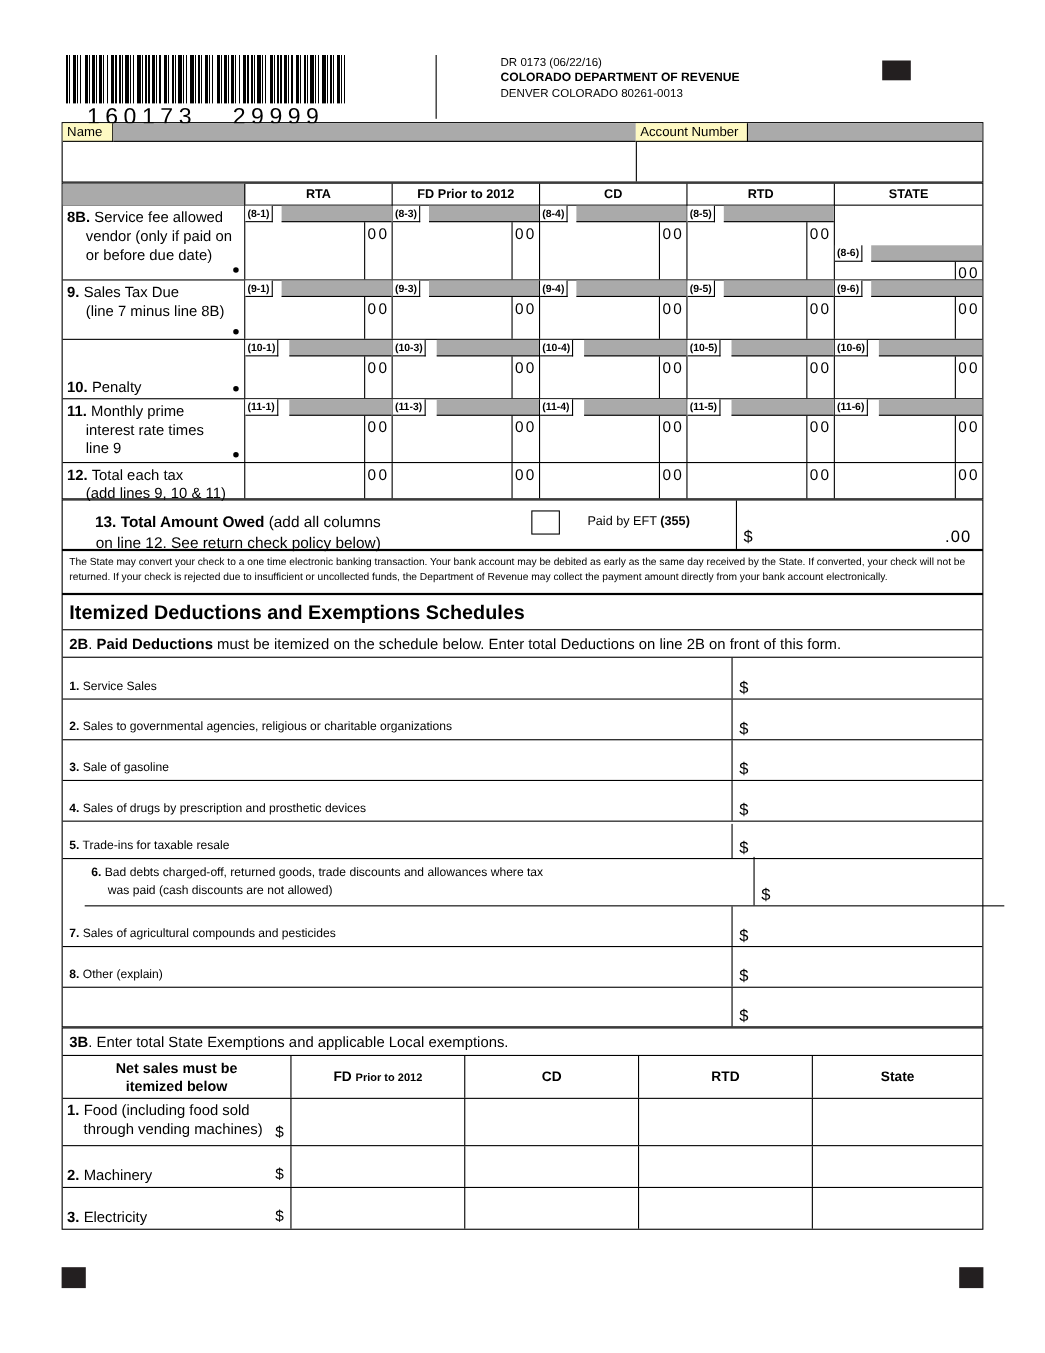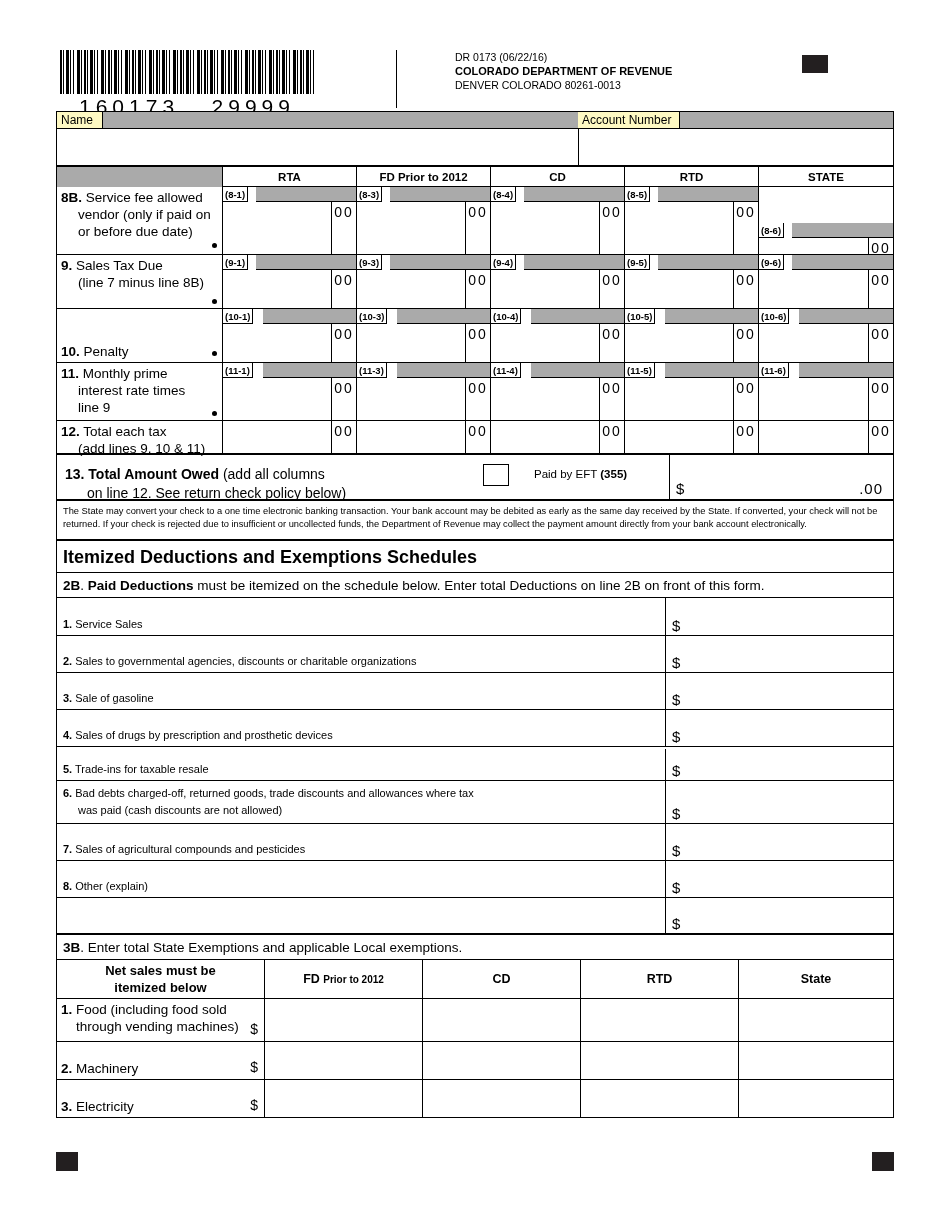--- a/index.html
+++ b/index.html
@@ -115,21 +115,21 @@
   .mt-cents {
     position: absolute; right: 0; bottom: 0; width: 25px;
     border-left: 1px solid #000;
     font-size: 14px; text-align: center; line-height: 20px;
     letter-spacing: 2px;
   }
   .mt-cents.tall { top: 15px; }
   .mt-cents.full { top: 0; }
 
   
-  .line13 { left: 56px; top: 454px; width: 838px; height: 46px; }
+  .line13 { left: 56px; top: 454px; width: 838px; height: 46px; text-align: right; }
   .l13-text {
     position: absolute; left: 8px; top: 10px;
     font-size: 14px; line-height: 19px;
   }
   .l13-text b { font-weight: bold; }
   .l13-text .ind { display: block; padding-left: 22px; }
   .l13-checkbox {
     position: absolute; left: 426px; top: 9px;
     width: 26px; height: 22px; border: 1.4px solid #000; background: #fff;
   }
@@ -446,21 +446,21 @@
     </div>
 
     <div class="it-row" style="top:57px;height:38px;">
       <div class="it-desc"><b>1.</b> <span>Service Sales</span></div>
       <div class="it-amt">
           <span>$</span>
         </div>
     </div>
 
     <div class="it-row" style="top:95px;height:37px;">
-      <div class="it-desc"><b>2.</b> <span>Sales to governmental agencies, discounts or charitable organizations</span></div>
+      <div class="it-desc"><b>2.</b> <span>Sales to governmental agencies, religious or charitable organizations</span></div>
       <div class="it-amt">
           <span>$</span>
         </div>
     </div>
 
     <div class="it-row" style="top:132px;height:37px;">
       <div class="it-desc"><b>3.</b> <span>Sale of gasoline</span></div>
       <div class="it-amt">
           <span>$</span>
         </div>
@@ -473,21 +473,21 @@
         </div>
     </div>
 
     <div class="it-row" style="top:208px;height:32px;">
       <div class="it-desc"><b>5.</b> <span>Trade-ins for taxable resale</span></div>
       <div class="it-amt">
           <span>$</span>
         </div>
     </div>
 
-    <div class="it-row" style="top:238px;height:45px;">
+    <div class="it-row" style="top:238px;height:45px;margin-left:20px;">
       <div class="it-desc" style="bottom:4px;">
         <span><b>6.</b> <span>Bad debts charged-off, returned goods, trade discounts and allowances where tax</span></span>
         <span class="sub">was paid (cash discounts are not allowed)</span>
       </div>
       <div class="it-amt">
           <span>$</span>
         </div>
     </div>
 
     <div class="it-row" style="top:283px;height:37px;">

